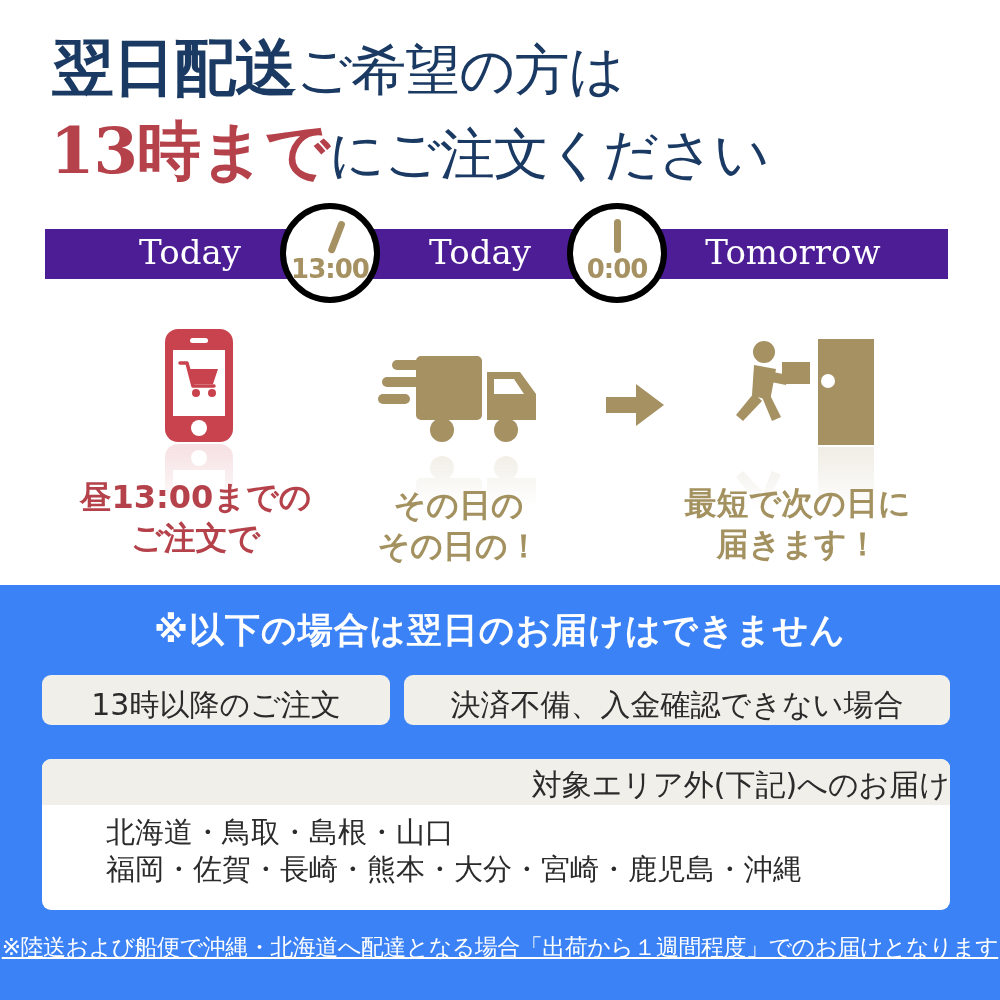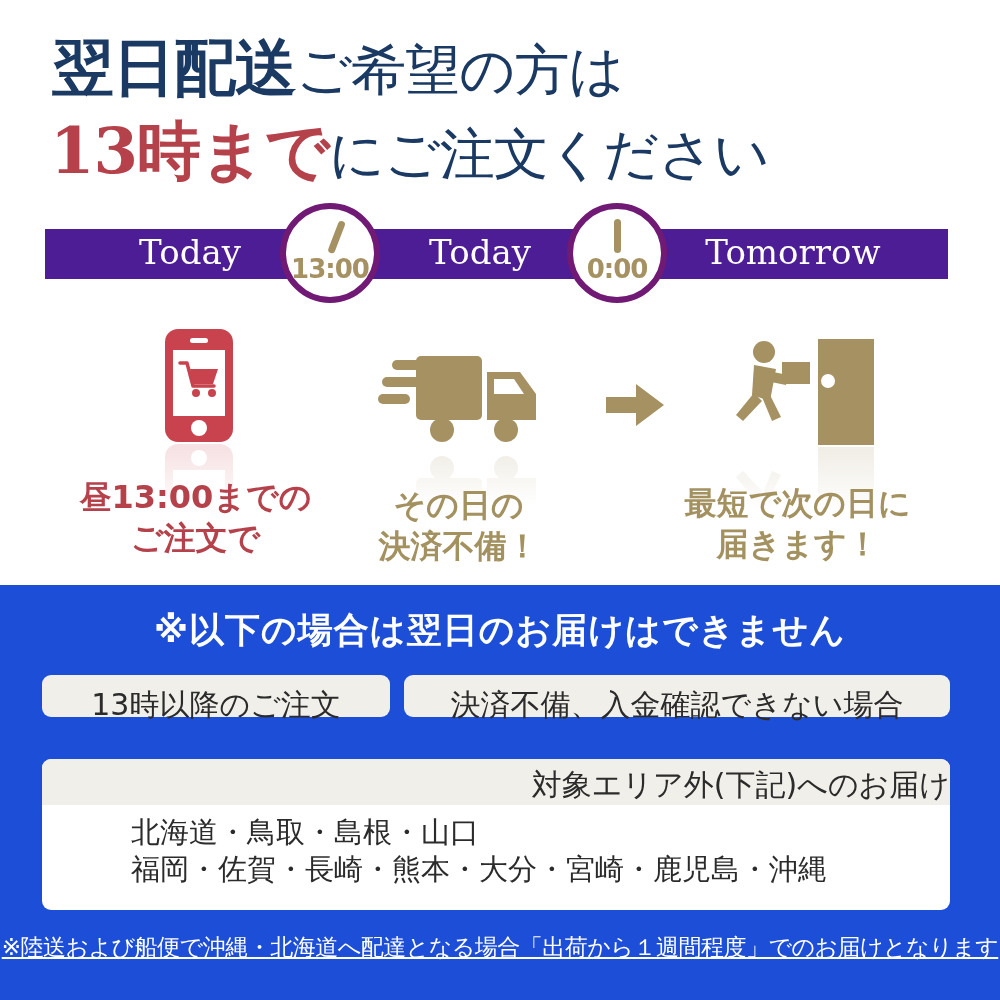--- a/index.html
+++ b/index.html
@@ -13,21 +13,21 @@
   .hl1{font-size:62px;font-weight:700;color:#1b3a63;letter-spacing:-1px;}
   .rest1{font-size:55px;font-weight:500;color:#1b3a63;letter-spacing:-1px;}
   .hl2{font-size:64px;font-weight:700;color:#b5414a;letter-spacing:-1px;}
   .rest2{font-size:55px;font-weight:500;color:#1b3a63;letter-spacing:-1px;}
   
   .timeline{position:absolute;left:45px;top:229px;width:903px;height:50px;background:#4c1d95;}
   .tl-label{position:absolute;top:50%;transform:translate(-50%,-54%);color:#fff;
             font-family:"DejaVu Serif","Liberation Serif",serif;font-size:34px;}
   .tl-label.l1{left:145px;} .tl-label.l2{left:435px;} .tl-label.l3{left:748px;}
   .clock{position:absolute;top:-26px;width:88px;height:88px;background:#fff;
-         border:6px solid #701a75;border-radius:50%;}
+         border:6px solid #000000;border-radius:50%;}
   .clock.c1{left:235px;} .clock.c2{left:522px;}
   .clock-hand{position:absolute;left:50%;top:10px;width:7px;height:34px;margin-left:-3.5px;
               background:#a59162;border-radius:3.5px;transform-origin:50% 100%;}
   .clock.c1 .clock-hand{transform:rotate(21deg);}
   .clock-time{position:absolute;top:45px;width:100%;text-align:center;color:#a59162;
               font-size:26px;font-weight:600;letter-spacing:-1px;}
   
   .ic{position:absolute;}
   .ic svg{display:block;width:100%;height:100%;}
   .ic-phone{left:165px;top:329px;width:68px;height:113px;}
@@ -40,32 +40,32 @@
   .refl{transform:scaleY(-1);opacity:.15;
         -webkit-mask-image:linear-gradient(to top,#000 5%,transparent 60%);
         mask-image:linear-gradient(to top,#000 5%,transparent 60%);}
   
   .cap{position:absolute;text-align:center;font-size:32px;font-weight:600;line-height:41px;
        white-space:nowrap;}
   .cap1{left:53px;top:477px;width:285px;color:#b5414a;}
   .cap2{left:316px;top:485px;width:285px;color:#a39160;}
   .cap3{left:650px;top:483px;width:295px;color:#a39160;}
   
-  .notice{position:absolute;left:0;top:585px;width:1000px;height:415px;background:#1d4ed8;}
+  .notice{position:absolute;left:0;top:585px;width:1000px;height:415px;background:#3b82f6;}
   .notice-heading{position:absolute;top:22px;width:100%;text-align:center;color:#fff;
                   font-size:35px;font-weight:700;letter-spacing:1px;}
-  .nbox{position:absolute;top:90px;height:42px;background:#f1efe9;border-radius:9px;
+  .nbox{position:absolute;top:90px;height:50px;background:#f1efe9;border-radius:9px;
         color:#2b2b2b;font-size:30px;line-height:59px;text-align:center;}
   .nbox1{left:42px;width:348px;}
   .nbox2{left:404px;width:546px;}
   .area-box{position:absolute;left:42px;top:174px;width:908px;height:151px;
             border-radius:9px;background:#fff;overflow:hidden;}
   .area-title{height:46px;background:#f1efe9;text-align:right;line-height:52px;
               font-size:30px;color:#2b2b2b;}
-  .area-body{padding:9px 0 0 89px;font-size:29px;line-height:37px;color:#2b2b2b;}
+  .area-body{padding:9px 0 0 64px;font-size:29px;line-height:37px;color:#2b2b2b;}
   .footnote{position:absolute;top:347px;width:100%;text-align:center;color:#fff;
             font-size:23px;letter-spacing:-0.5px;white-space:nowrap;text-decoration:underline;}
 </style>
 </head>
 <body>
 
 <div class="canvas">
 
   <div class="t-line t-line1">
     <span class="hl1">翌日配送</span><span class="rest1">ご希望の方は</span>
@@ -168,21 +168,21 @@
       </g>
     </svg>
   </div>
 
   <div class="cap cap1">
     <div>昼13:00までの</div>
     <div>ご注文で</div>
   </div>
   <div class="cap cap2">
     <div>その日の</div>
-    <div>決済不備！</div>
+    <div>その日の！</div>
   </div>
   <div class="cap cap3">
     <div>最短で次の日に</div>
     <div>届きます！</div>
   </div>
 
   <div class="notice">
     <div class="notice-heading">※以下の場合は翌日のお届けはできません</div>
     <div class="nbox nbox1">13時以降のご注文</div>
     <div class="nbox nbox2">決済不備、入金確認できない場合</div>

